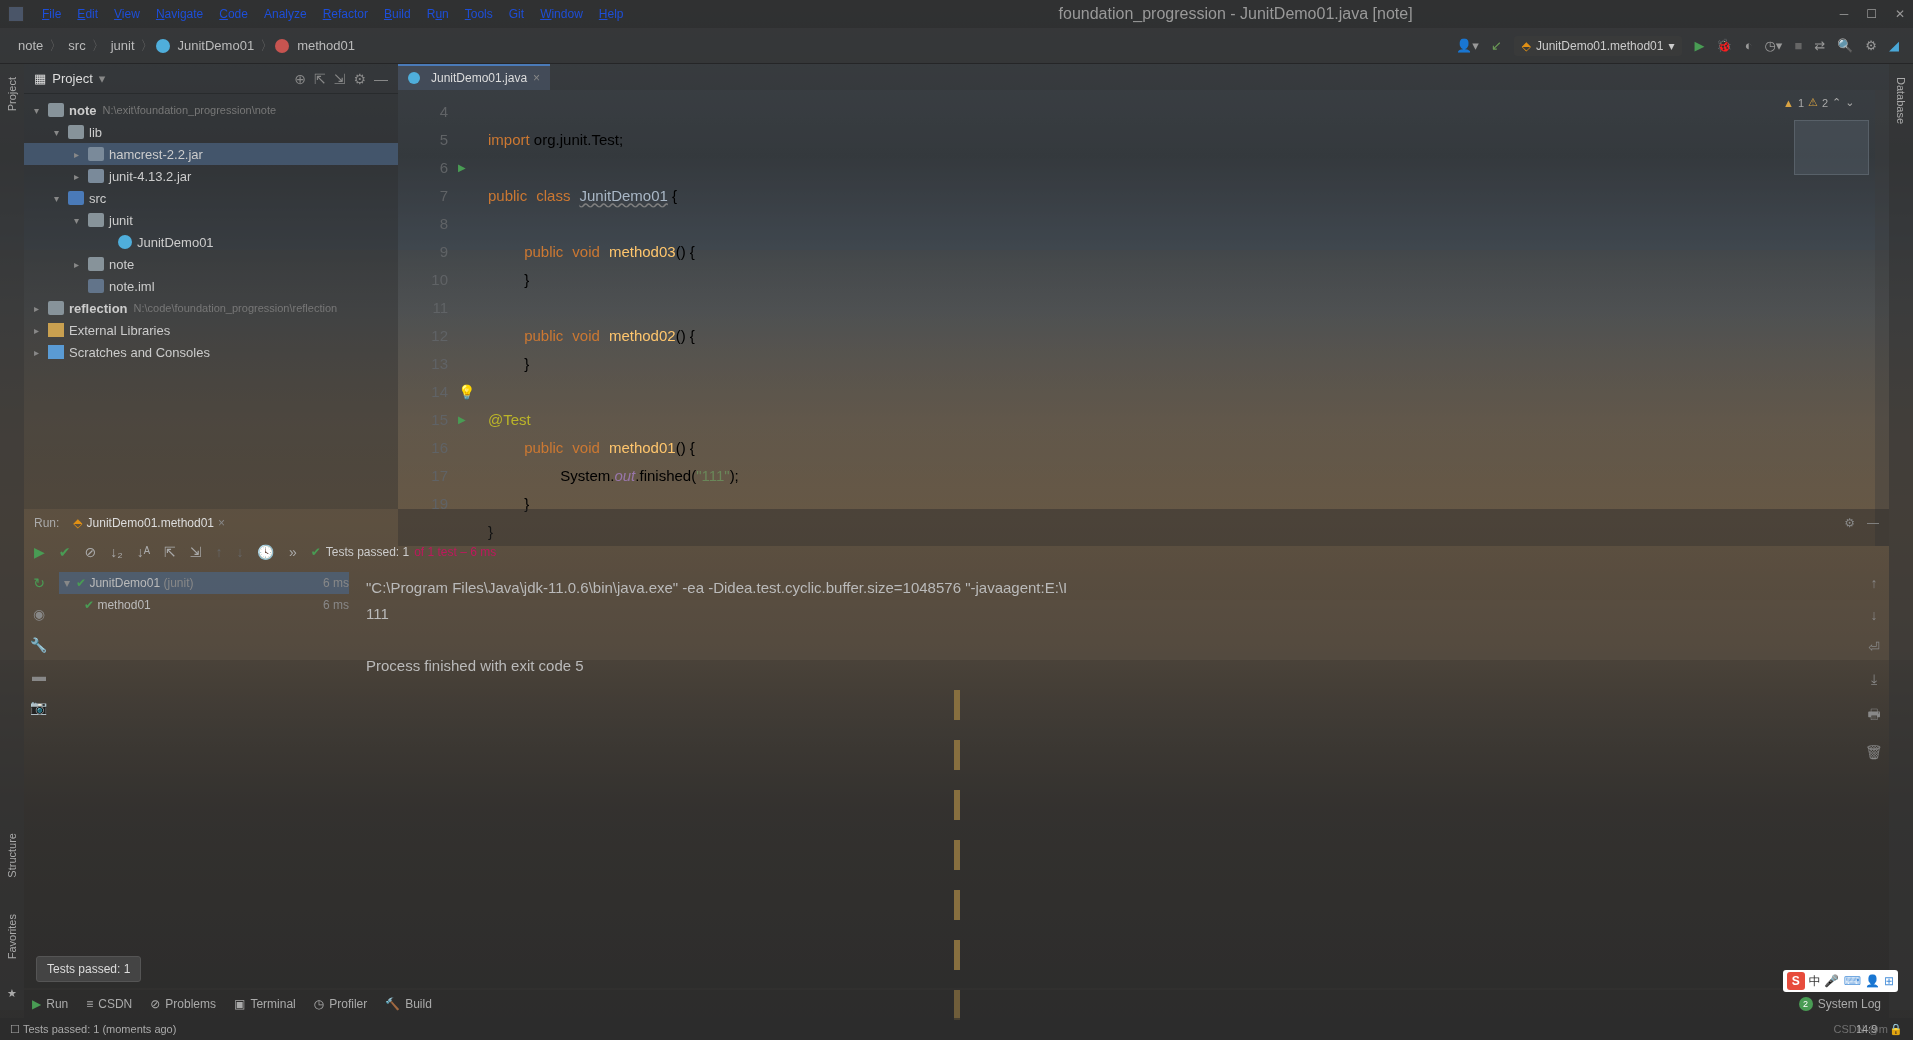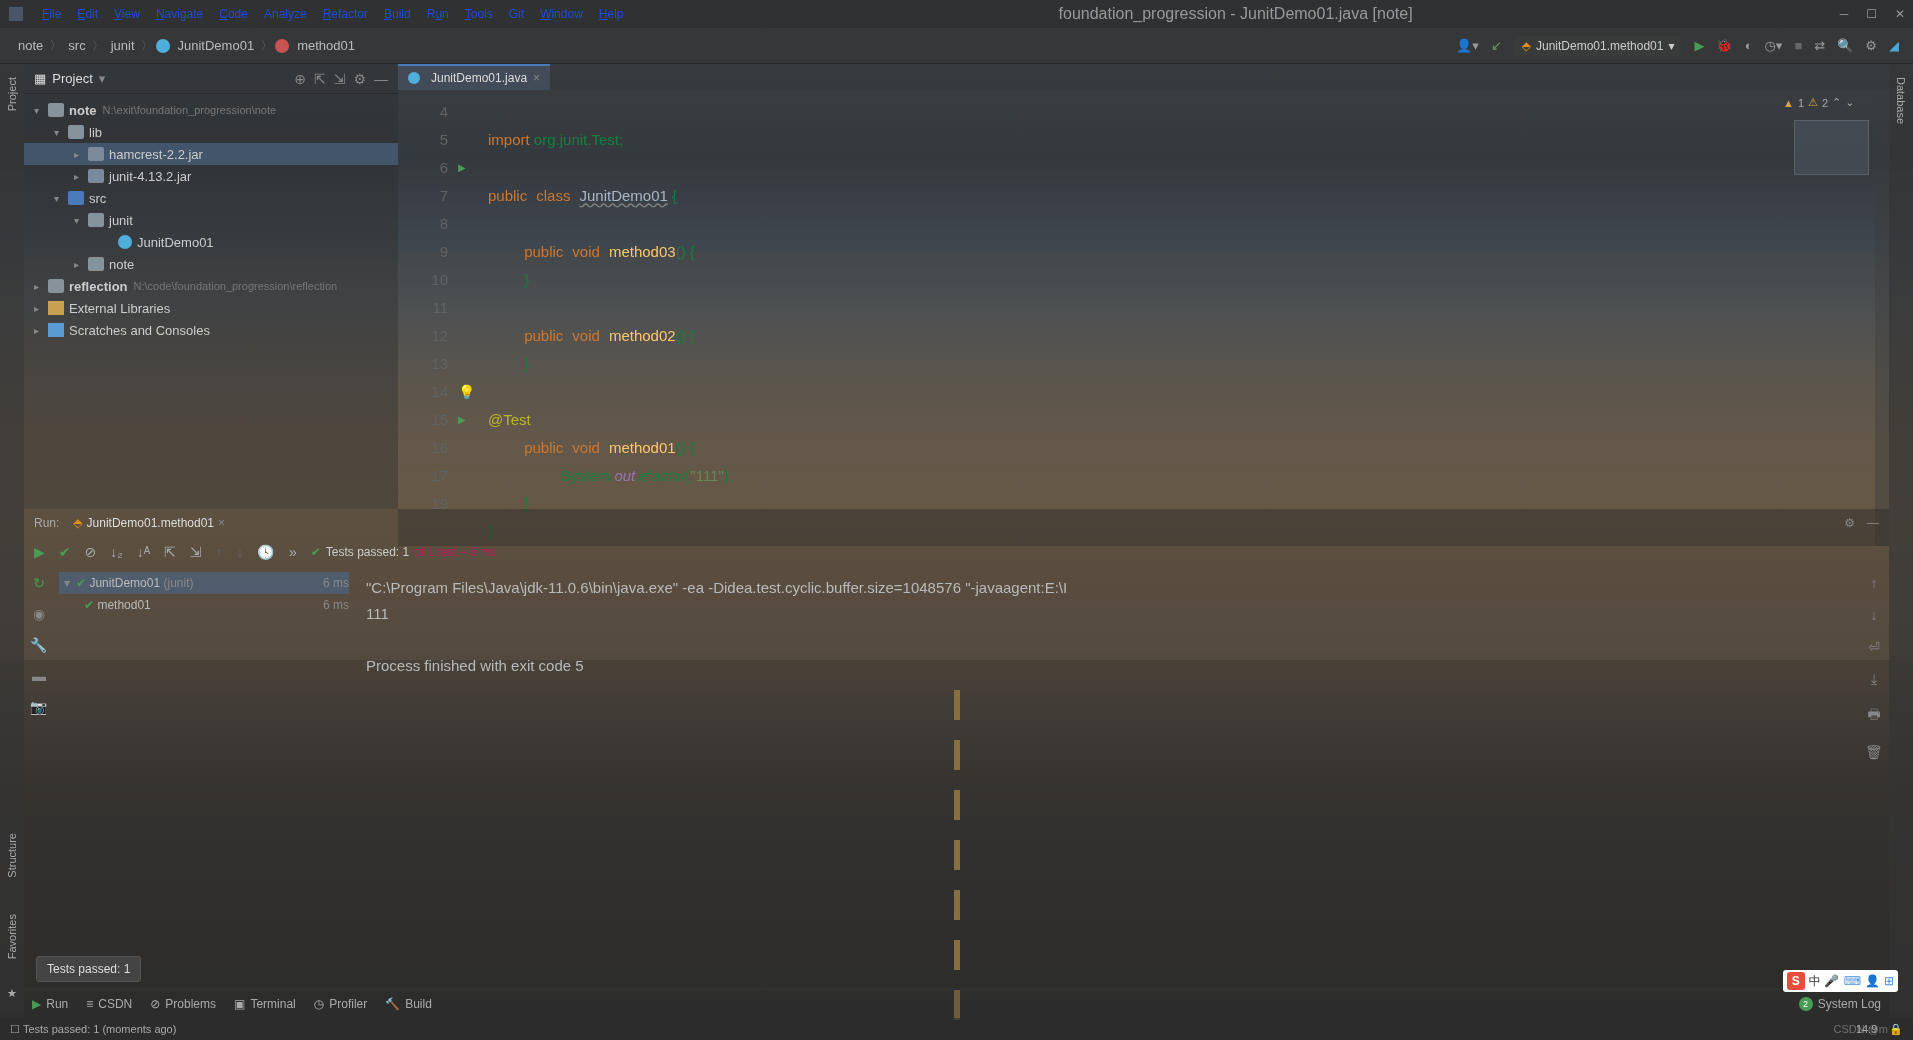--- a/index.html
+++ b/index.html
@@ -47,21 +47,21 @@
 .editor-body{flex:1;display:flex;background:rgba(43,43,43,.35);position:relative}
 .gutter{width:60px;text-align:right;padding:8px 10px 0 0;font-family:Consolas,monospace;font-size:15px;color:#606366;line-height:28px}
 .gutter-icons{width:20px;padding-top:8px;line-height:28px;font-size:14px}
 .code{flex:1;padding:8px 0 0 10px;font-family:Consolas,monospace;font-size:15px;line-height:28px;white-space:pre}
 .kw{color:#cc7832}
 .cls{color:#a9b7c6;text-decoration:underline;text-decoration-style:wavy;text-decoration-color:#808080}
 .mth{color:#ffc66d}
 .ann{color:#bbb529}
 .str{color:#6a8759}
 .ital{font-style:italic;color:#9876aa}
-.txt{color:#15803d}
+.txt{color:#000000}
 .editor-rgutter{position:absolute;right:0;top:0;width:14px;height:100%;background:rgba(60,60,60,.4)}
 .warn-strip{position:absolute;right:16px;top:6px;width:90px;font-size:11px;display:flex;align-items:center;gap:4px;color:#aaa}
 .minimap{position:absolute;right:20px;top:30px;width:75px;height:55px;background:rgba(80,90,100,.5);border:1px solid rgba(120,130,140,.4)}
 .bulb{color:#ffc66d}
 .run-play{color:#499c54;font-size:10px}
 .run-panel{position:absolute;top:509px;left:24px;right:24px;bottom:52px;background:rgba(43,43,43,.45);display:flex;flex-direction:column}
 .run-header{height:28px;display:flex;align-items:center;padding:0 10px;font-size:12px;gap:8px}
 .run-header .run-title{color:#aaa}
 .run-header .run-tab{color:#ddd;padding:2px 6px;display:flex;align-items:center;gap:4px}
 .run-header .rh-tools{margin-left:auto;display:flex;gap:12px;color:#888}
@@ -208,20 +208,25 @@
     <div class="tree-row" style="padding-left:80px">
         <span class="tree-arrow"></span>
         <span class="class-icon"></span>
         <span class="tree-label">JunitDemo01</span>
       </div>
     <div class="tree-row" style="padding-left:50px">
         <span class="tree-arrow">▸</span>
         <span class="tree-icon folder-icon"></span>
         <span class="tree-label">note</span>
       </div>
+    <div class="tree-row" style="padding-left:50px">
+        <span class="tree-arrow"></span>
+        <span class="tree-icon file-icon"></span>
+        <span class="tree-label">note.iml</span>
+      </div>
     <div class="tree-row" style="padding-left:10px">
         <span class="tree-arrow">▸</span>
         <span class="tree-icon folder-icon"></span>
         <span class="tree-label" style="font-weight:bold">reflection</span>
         <span class="tree-path">N:\code\foundation_progression\reflection</span>
       </div>
     <div class="tree-row" style="padding-left:10px">
         <span class="tree-arrow">▸</span>
         <span class="tree-icon" style="background:#c9a050"></span>
         <span class="tree-label">External Libraries</span>
@@ -280,21 +285,21 @@
 <span class="kw">public</span> <span class="kw">class</span> <span class="cls">JunitDemo01</span><span class="txt"> {</span>
 
     <span class="kw">public</span> <span class="kw">void</span> <span class="mth">method03</span><span class="txt">() {</span>
     <span class="txt">}</span>
 
     <span class="kw">public</span> <span class="kw">void</span> <span class="mth">method02</span><span class="txt">() {</span>
     <span class="txt">}</span>
 
 <span class="ann">@Test</span>
     <span class="kw">public</span> <span class="kw">void</span> <span class="mth">method01</span><span class="txt">() {</span>
-        <span class="txt">System.</span><span class="ital">out</span><span class="txt">.efactor(</span><span class="str">"111"</span><span class="txt">);</span>
+        <span class="txt">System.</span><span class="ital">out</span><span class="txt">.finished(</span><span class="str">"111"</span><span class="txt">);</span>
     <span class="txt">}</span>
 <span class="txt">}</span></div>
     <div class="warn-strip">
         <span style="color:#d9a343">▲</span>
         <span>1</span> 
         <span style="color:#d9a343">⚠</span>
         <span>2</span> 
         <span>⌃</span> 
         <span>⌄</span>
       </div>

